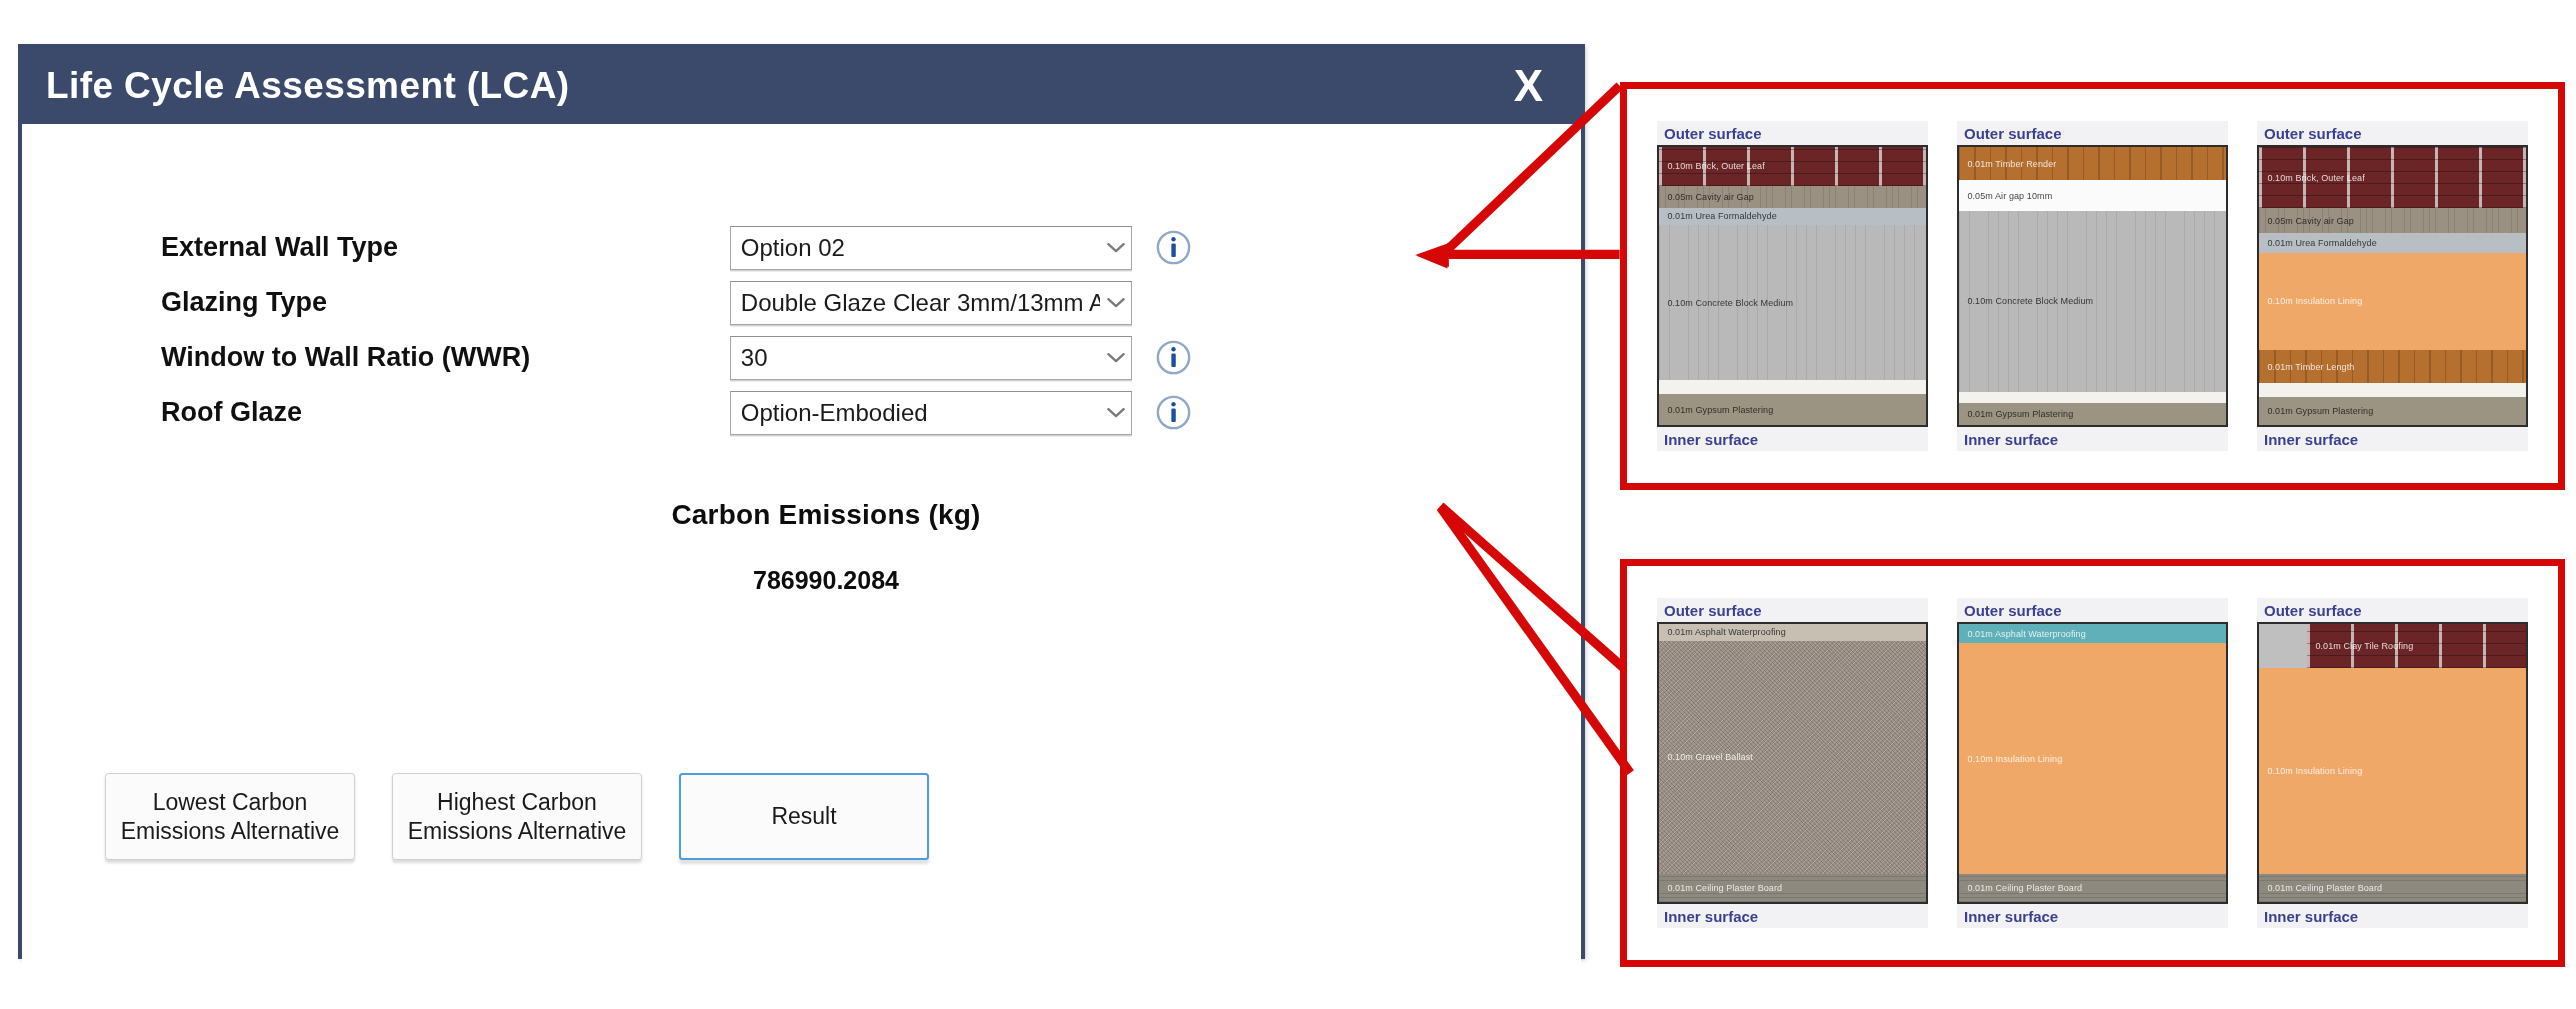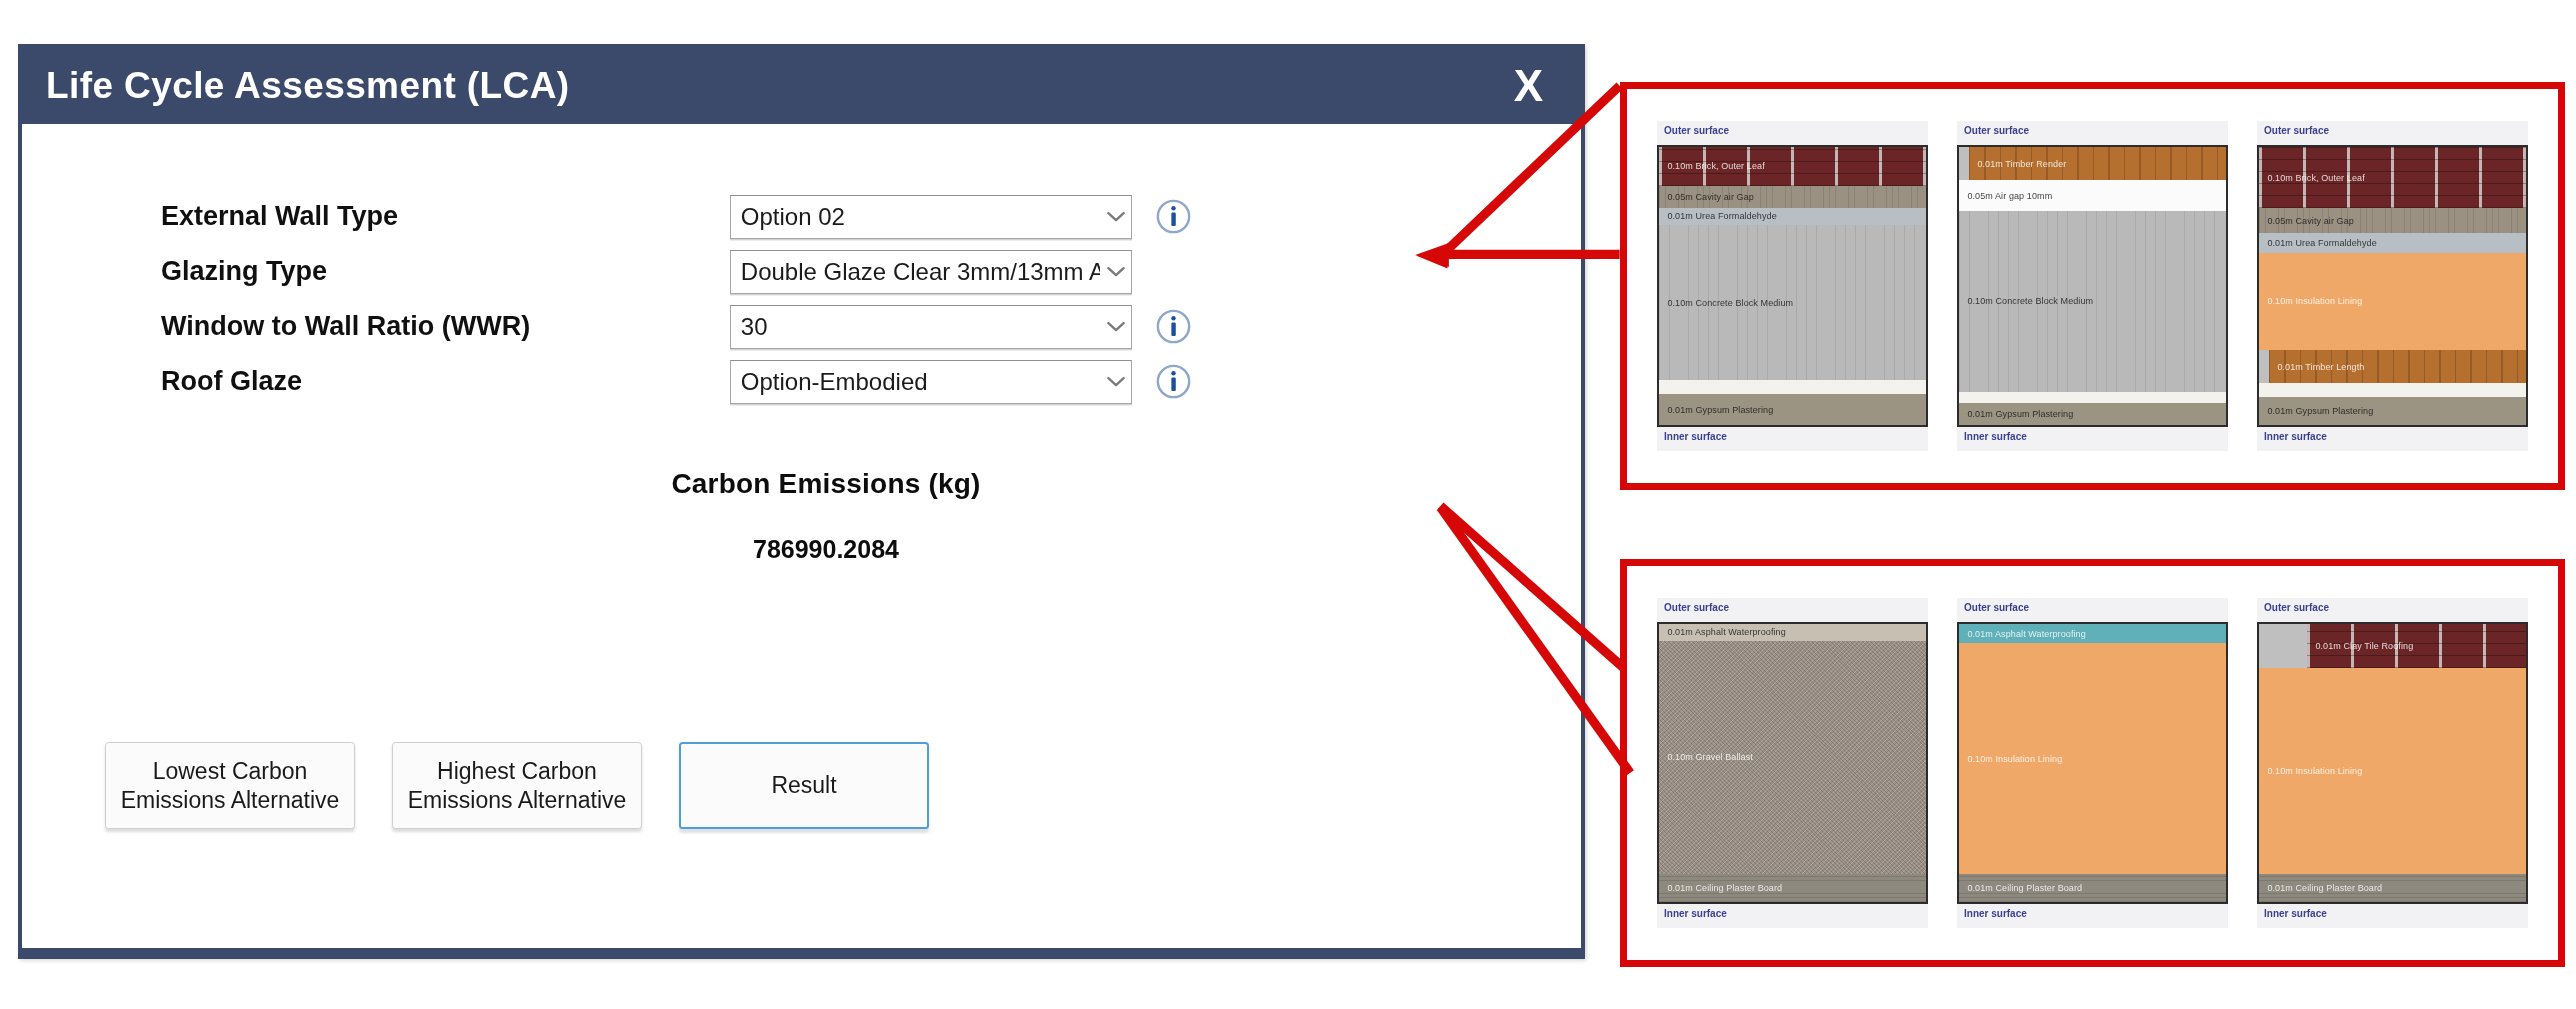--- a/index.html
+++ b/index.html
@@ -33,21 +33,21 @@
     white-space: nowrap;
   }
   #close-btn {
     position: absolute; right: 38px; top: 50%;
     transform: translateY(-50%);
     color: #ffffff; font-size: 44px; font-weight: bold;
     font-family: "Liberation Sans", sans-serif;
     line-height: 1; cursor: pointer;
   }
 
-  #dialog-body { position: relative; height: calc(100% - 76px); background:#fff; }
+  #dialog-body { position: relative; height: calc(100% - 76px); background:#fff;margin-top:31px; }
 
   
   #form-area { position: absolute; left: 0; top: 65px; width: 100%; }
   .form-row {
     position: relative;
     height: 55px;
     display: flex; align-items: center;
   }
   .row-label {
     position: absolute; left: 139px;
@@ -134,21 +134,21 @@
     padding: 0 15.5px;
   }
   .thumb {
     width: 271px; height: 330px;
     background: #f2f2f4;
     position: relative;
     display: flex; flex-direction: column;
   }
   .thumb-cap {
     height: 24px; flex: 0 0 24px;
-    font-size: 10px; font-weight: bold; color: #3a3f8f;
+    font-size: 15px; font-weight: bold; color: #3a3f8f;
     padding: 4.2px 0 0 7px;
     background: #f2f2f4;
     overflow: hidden; white-space: nowrap;
   }
   .thumb-stack {
     flex: 1;
     border: 2.1px solid #2c2c2c;
     display: flex; flex-direction: column;
     overflow: hidden;
     background:#bfbfbf;
@@ -195,21 +195,20 @@
   }
   .tex-screed {
     background:
       repeating-linear-gradient(0deg, rgba(0,0,0,.12) 0 0.7px, rgba(255,255,255,0) 0.7px 4.2px),
       #8e897e;
   }
   .tex-timber {
     background:
       repeating-linear-gradient(90deg, rgba(90,50,20,.35) 0 1.4px, rgba(255,255,255,0) 1.4px 15.5px),
       #b5702f;
-    margin-left: 10px;
   }
 
   
   #arrows { position: absolute; inset: 0; pointer-events: none; }
 </style>
 </head>
 <body>
 
 <div id="root">
 

